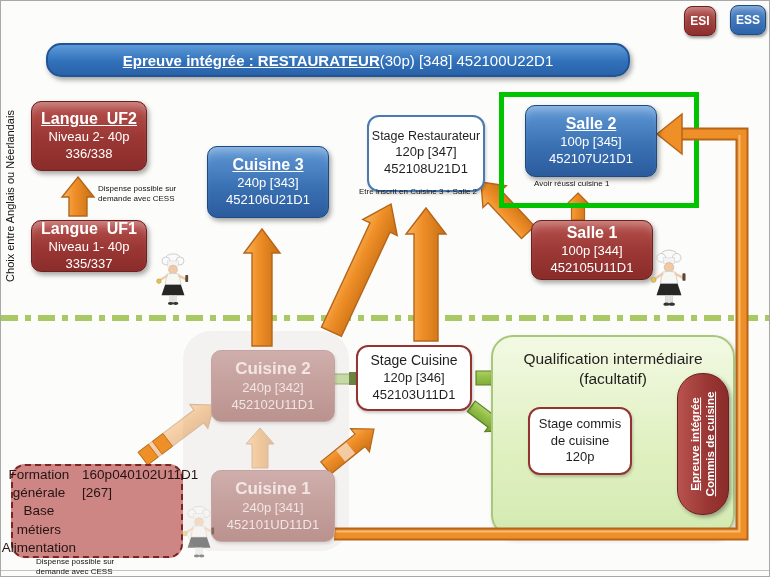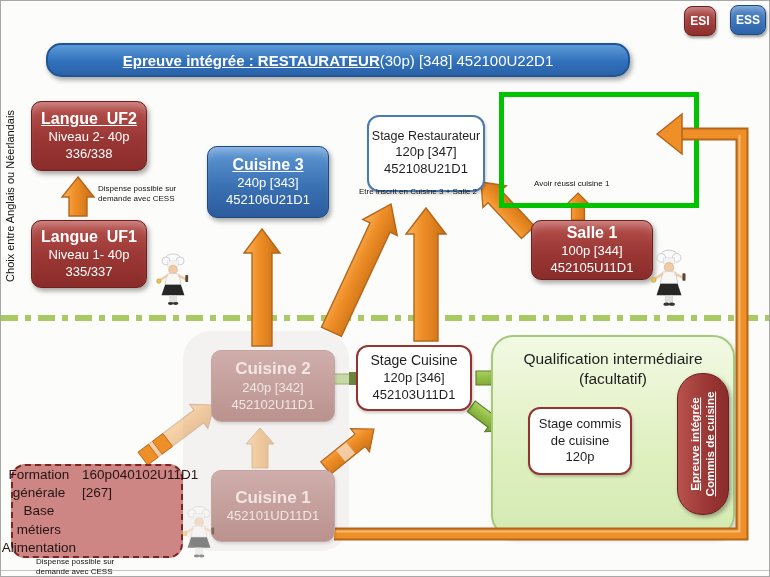--- a/index.html
+++ b/index.html
@@ -172,39 +172,44 @@
   <div id="btn-ess" class="topbtn">ESS</div>
 
   <div id="sidebar-label">Choix entre Anglais ou Néerlandais</div>
 
   <div class="node red" style="left:30px;top:100px;width:116px;height:70px;z-index:50">
     <div class="t u">Langue  UF2</div>
     <div class="l">Niveau 2- 40p</div>
     <div class="l">336/338</div>
   </div>
   <div class="small-note" style="left:97px;top:183px;width:88px;z-index:50">Dispense possible sur demande avec CESS</div>
-  <div class="node red" style="left:30px;top:219px;width:116px;height:68px;z-index:50">
+  <div class="node red" style="left:30px;top:219px;width:116px;height:52px;z-index:50">
     <div class="t">Langue  UF1</div>
     <div class="l">Niveau 1- 40p</div>
     <div class="l">335/337</div>
   </div>
 
   <div class="node blue" style="left:206px;top:145px;width:122px;height:72px;z-index:50">
     <div class="t u">Cuisine 3</div>
     <div class="l">240p [343]</div>
     <div class="l">452106U21D1</div>
   </div>
 
   <div class="node outline-blue" style="left:366px;top:114px;width:118px;height:77px;z-index:50">
     <div class="t">Stage Restaurateur</div>
     <div class="l">120p [347]</div>
     <div class="l">452108U21D1</div>
   </div>
   <div class="small-note" style="left:358px;top:186px;width:145px;z-index:50">Etre inscrit en Cuisine 3 + Salle 2</div>
 
+  <div class="node blue" style="left:524px;top:104px;width:132px;height:72px;z-index:50">
+    <div class="t u">Salle 2</div>
+    <div class="l">100p [345]</div>
+    <div class="l">452107U21D1</div>
+  </div>
   <div class="small-note" style="left:533px;top:178px;width:110px;z-index:50">Avoir réussi cuisine 1</div>
 
   <div class="node red" style="left:530px;top:219px;width:122px;height:60px;z-index:50">
     <div class="t">Salle 1</div>
     <div class="l">100p [344]</div>
     <div class="l">452105U11D1</div>
   </div>
 
   <div class="node faded" style="left:210px;top:349px;width:124px;height:72px;z-index:50">
     <div class="t" style="font-size:17px">Cuisine 2</div>
@@ -228,20 +233,21 @@
   </div>
   <div id="pill">
     <div class="rot">
       <div class="u">Epreuve intégrée</div>
       <div class="u">Commis de cuisine</div>
     </div>
   </div>
 
   <div class="node faded" style="left:210px;top:469px;width:124px;height:72px;z-index:50">
     <div class="t" style="font-size:17px">Cuisine 1</div>
+    <div class="l">240p [341]</div>
     <div class="l">452101UD11D1</div>
   </div>
 
   <div id="formation">
     <div style="padding:0 6px">Formation générale Base métiers Alimentation</div>
     <div>160p [267]</div>
     <div>040102U11D1</div>
   </div>
   <div class="small-note" style="left:35px;top:556px;width:92px;z-index:50">Dispense possible sur demande avec CESS</div>
 

